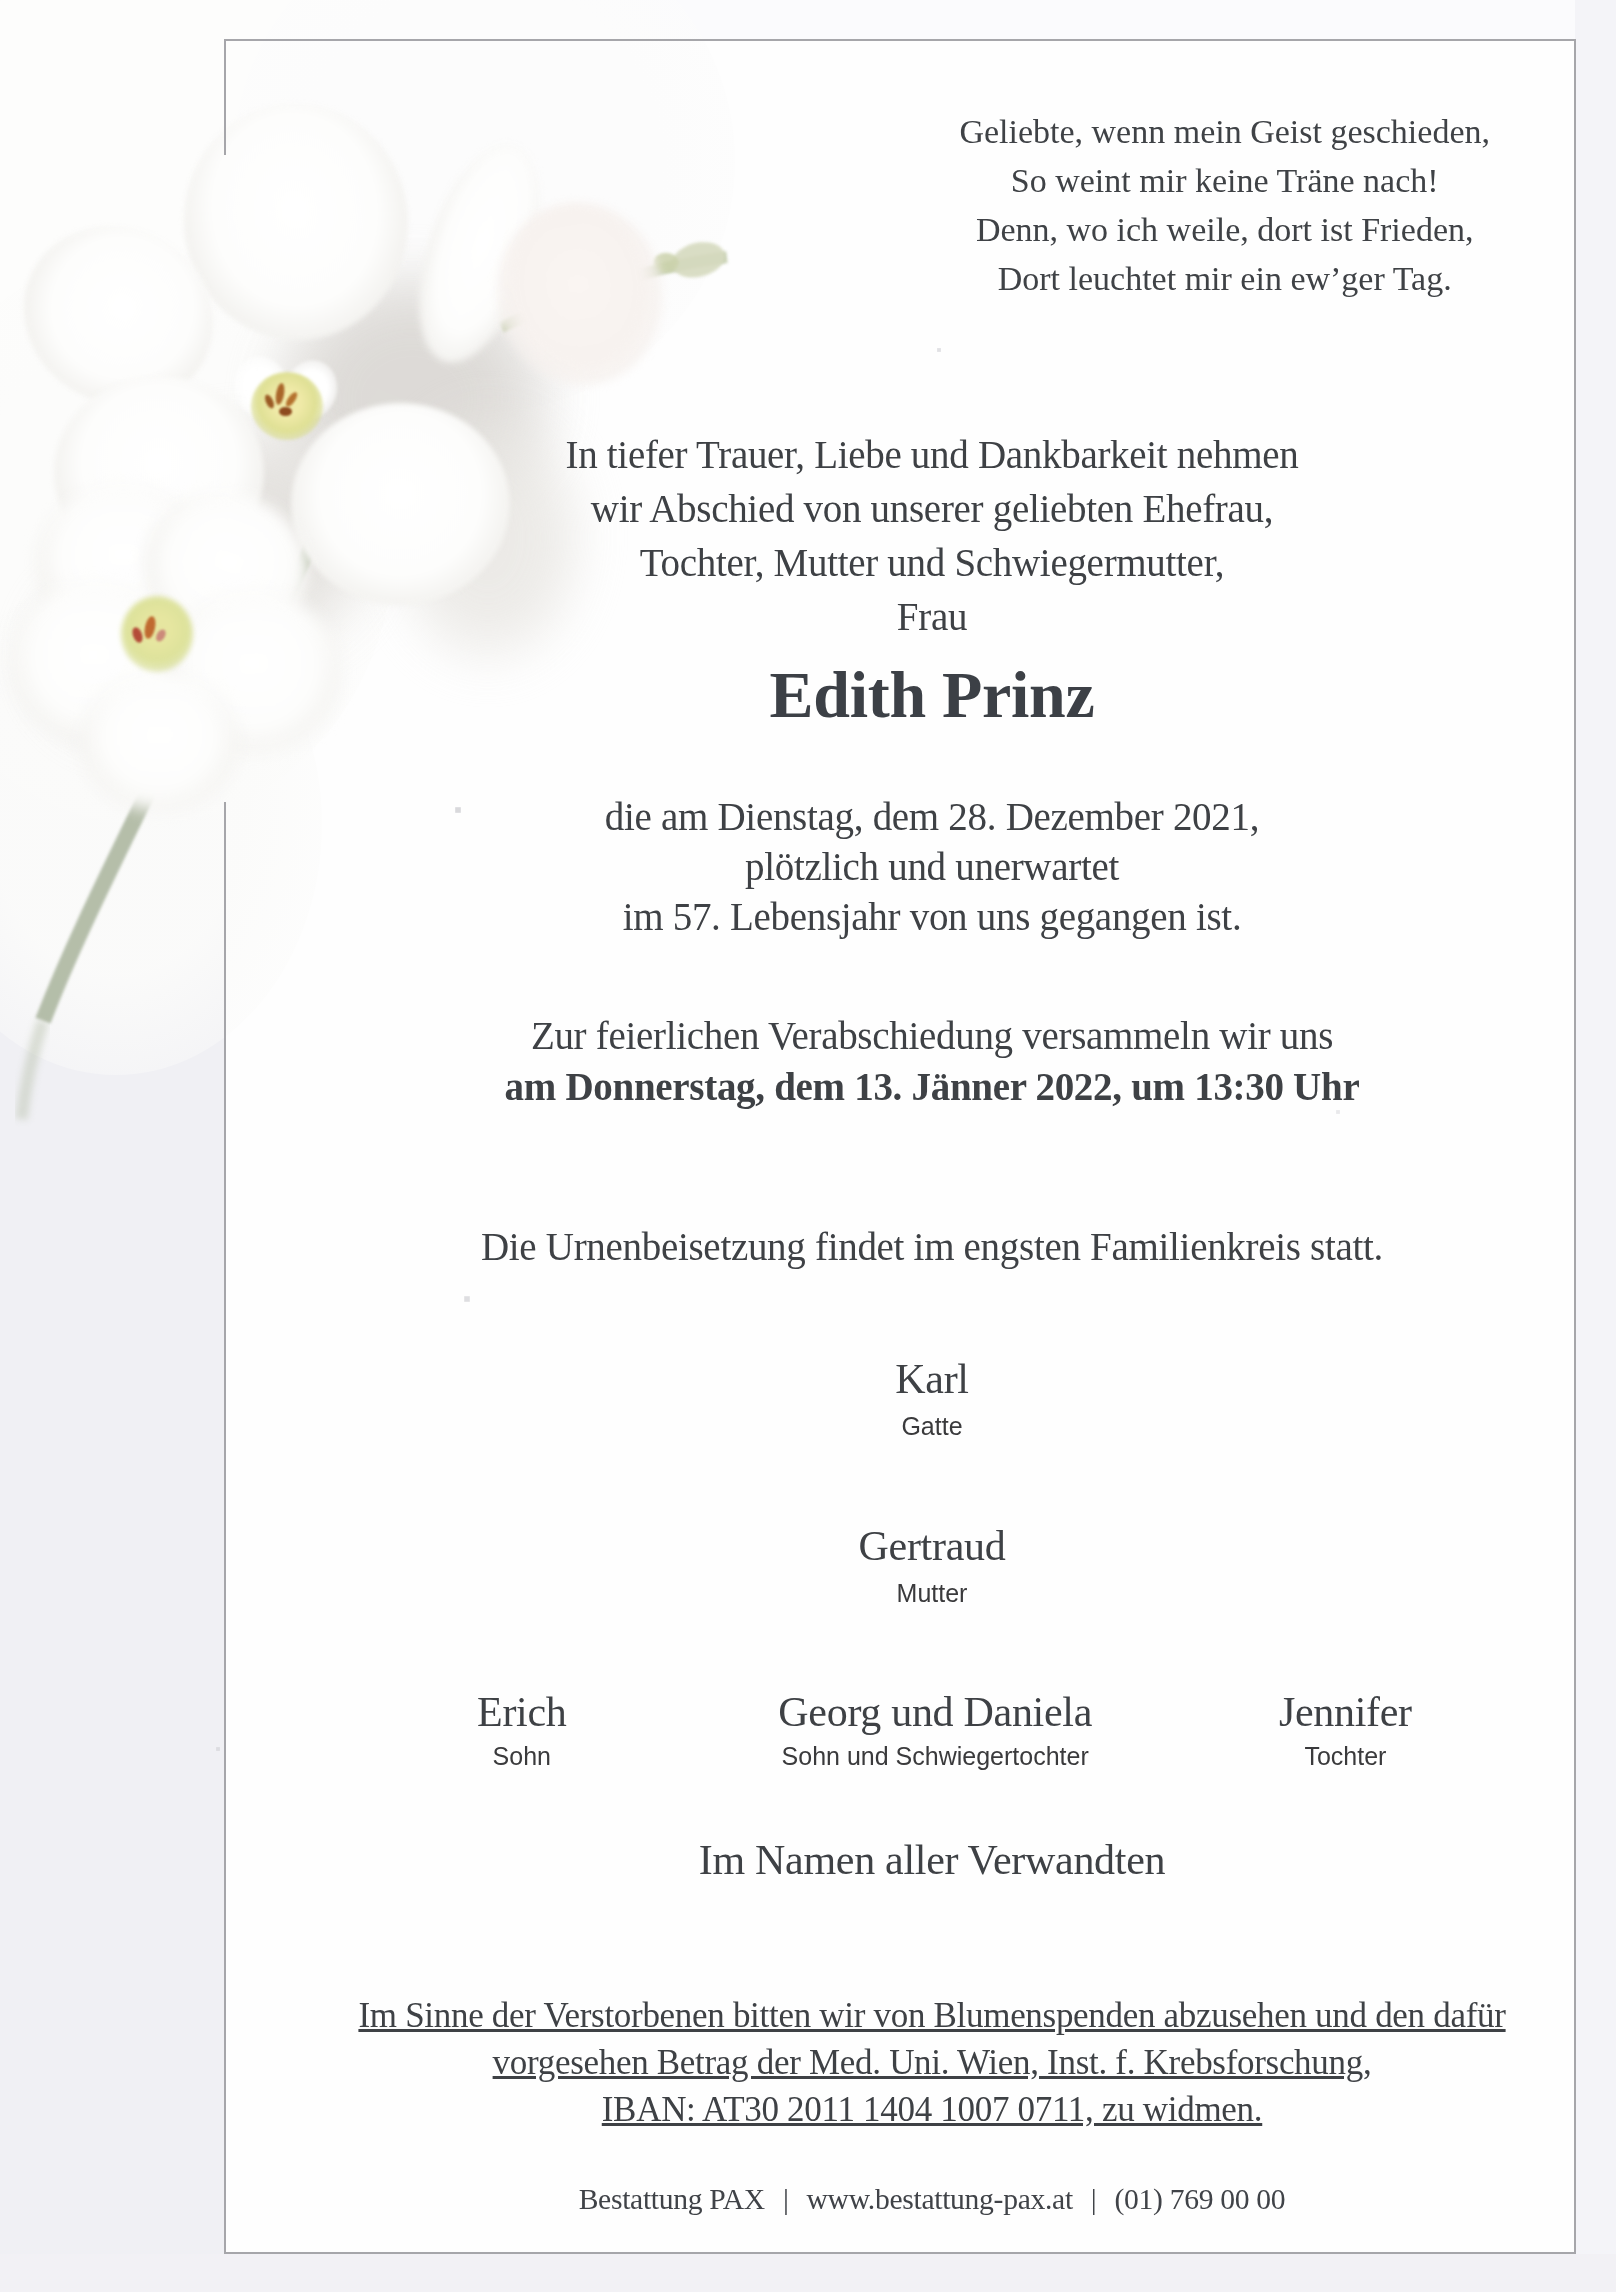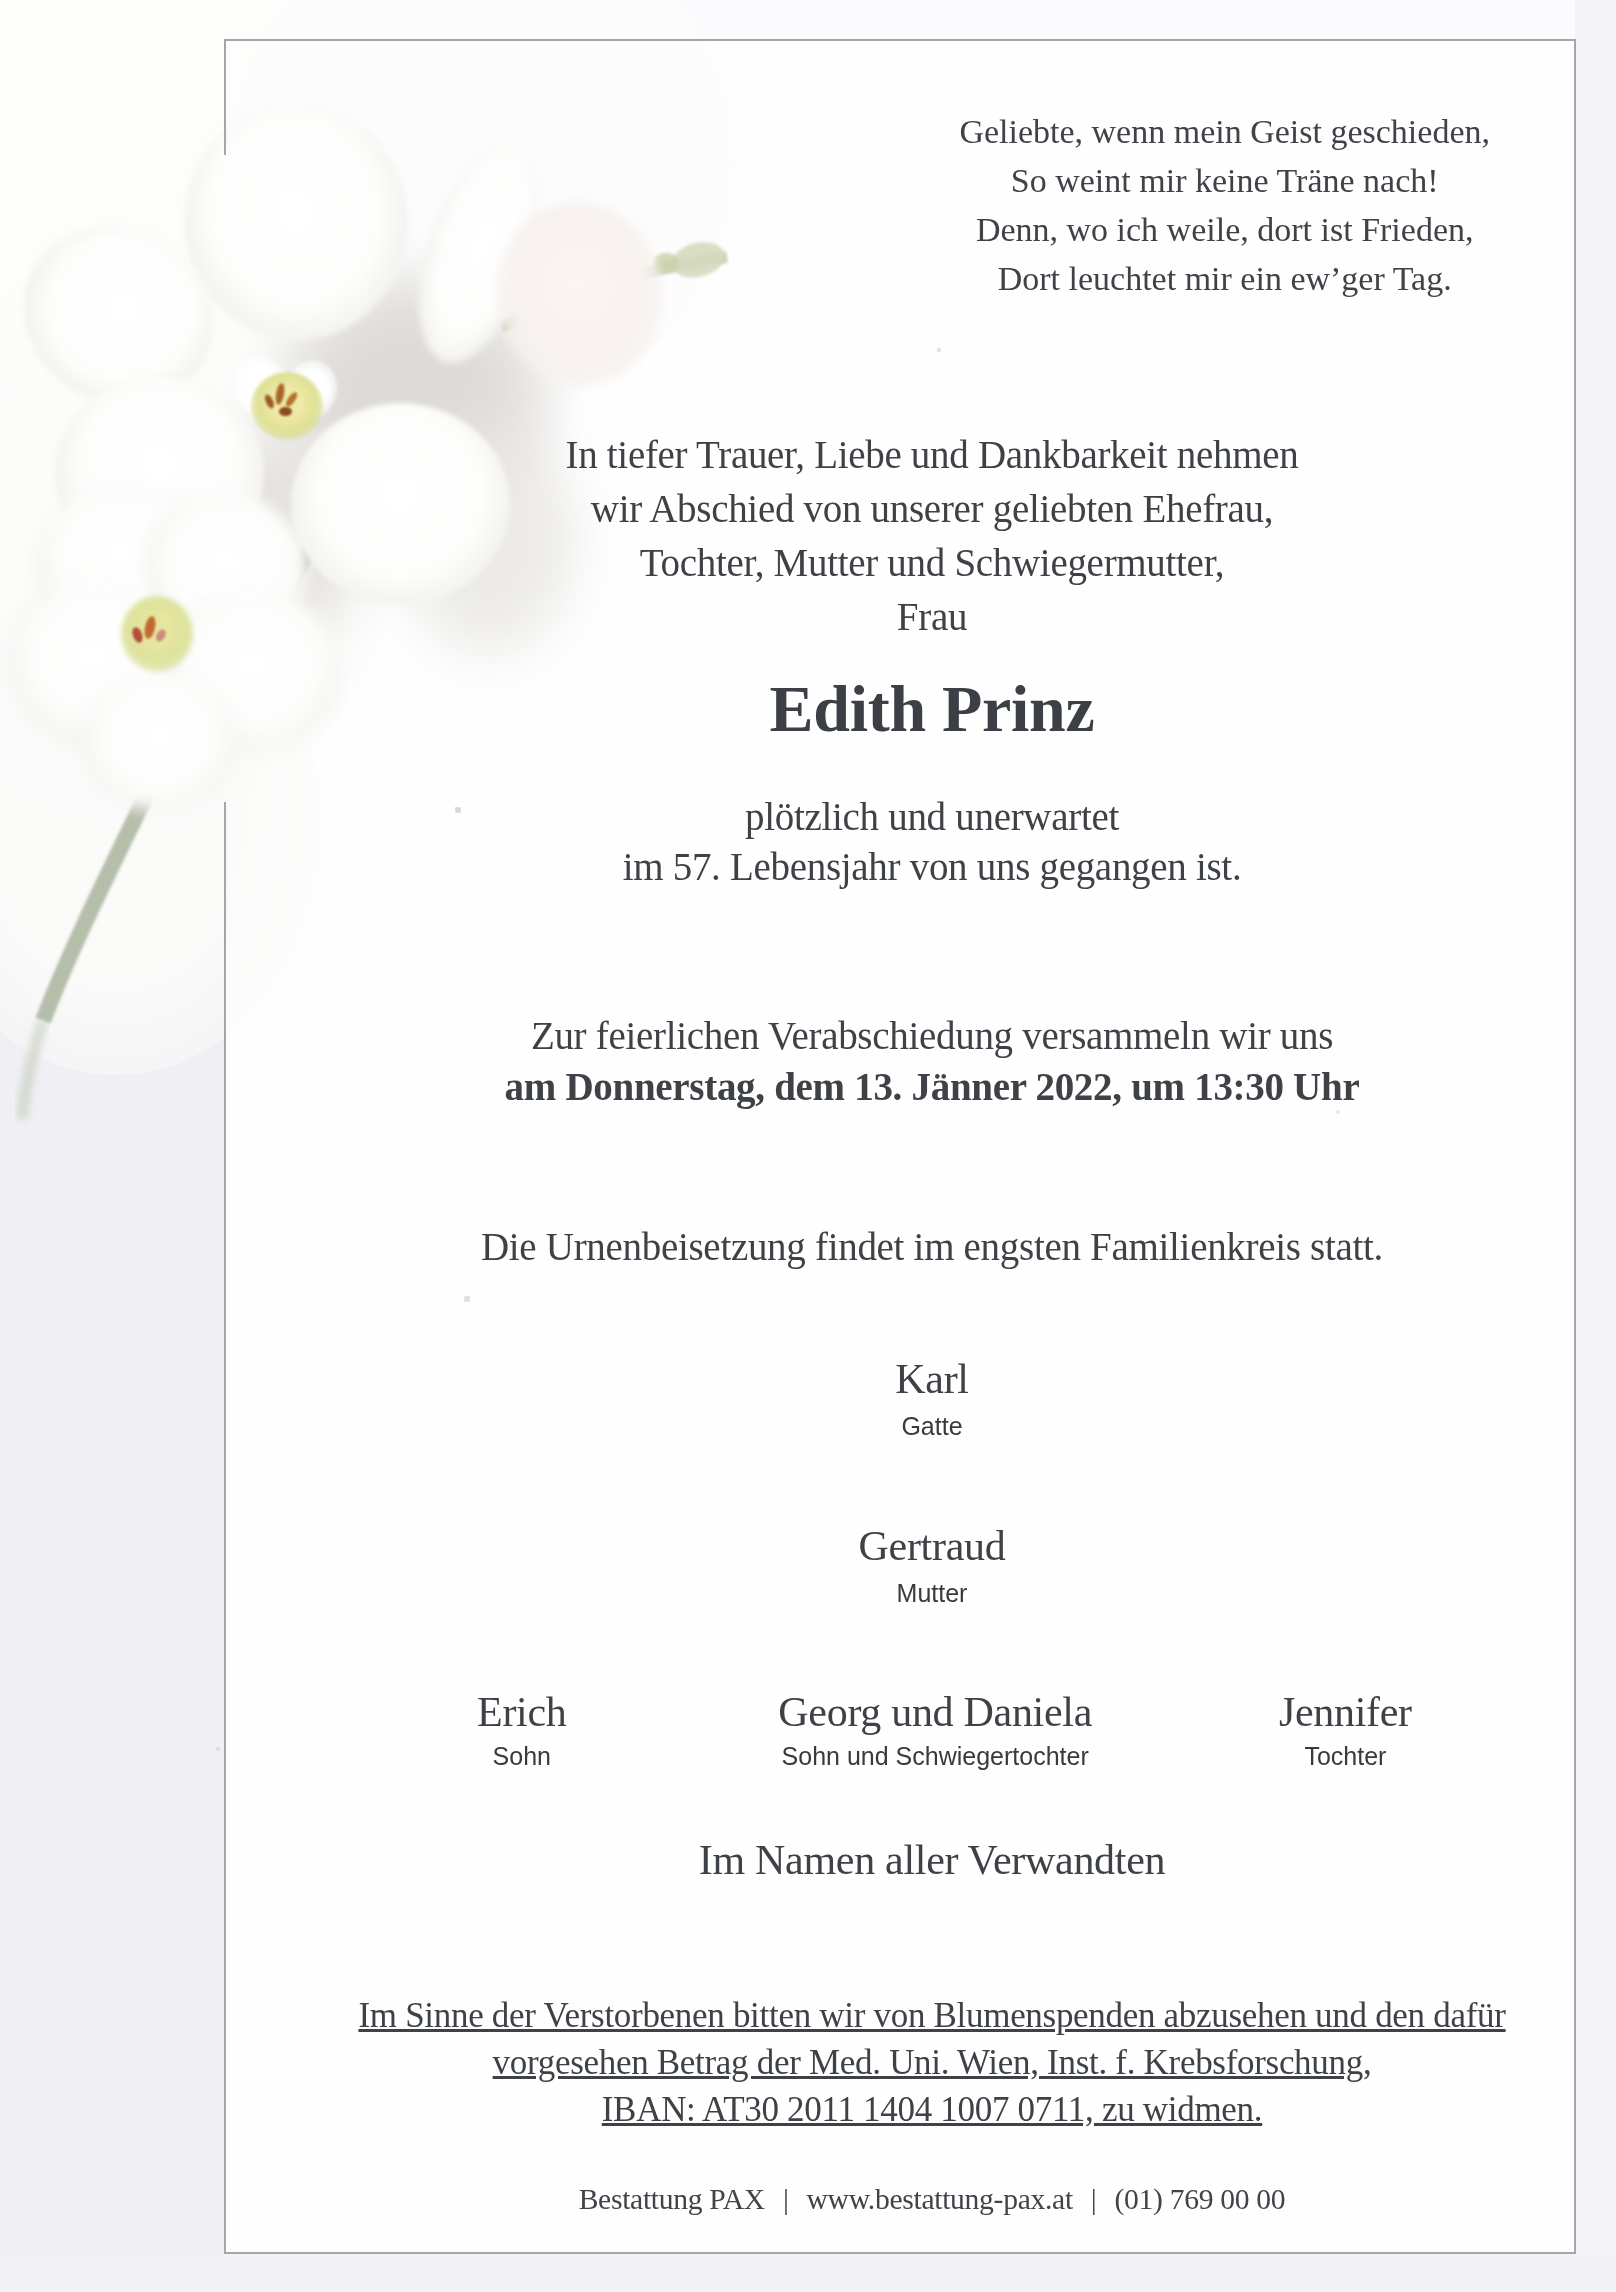--- a/index.html
+++ b/index.html
@@ -65,21 +65,21 @@
   .mkB1{left:145px;top:616px;width:9.9px;height:23px;background:#c06a30;transform:rotate(12deg);filter:blur(1.3px);}
   .mkB2{left:133px;top:627px;width:9px;height:16px;background:#b44b38;transform:rotate(-20deg);filter:blur(1.3px);}
   .mkB3{left:157px;top:629px;width:8px;height:12.5px;background:#cc8a7a;transform:rotate(30deg);filter:blur(1.3px);}
   .stems{position:absolute;left:0;top:0;}
   
   .content{position:absolute;inset:0;z-index:3;}
   .block{position:absolute;left:296px;width:1272px;text-align:center;letter-spacing:-0.3px;}
   .poem{position:absolute;top:107px;right:127px;text-align:center;font-size:34px;line-height:49px;color:#3f4246;}
   .poem div{white-space:nowrap;}
   .intro{top:428px;font-size:39px;line-height:54px;}
-  .deceased{top:664px;font-size:66px;line-height:90px;font-weight:bold;color:#3c4046;}
+  .deceased{top:650px;font-size:66px;line-height:90px;font-weight:bold;color:#3c4046;}
   .death{top:792px;font-size:39px;line-height:50px;}
   .ceremony{top:1010px;font-size:39px;line-height:51px;}
   .ceremony .bold-line{font-weight:bold;text-align:center;}
   .urn{top:1223px;font-size:39px;line-height:48px;}
   .m-name{font-size:42px;line-height:50px;}
   .m-rel{font-family:"Liberation Sans", sans-serif;font-size:25px;line-height:30px;color:#3a3a3c;letter-spacing:0;}
   .mourner1{top:1354px;}
   .mourner1 .m-rel{margin-top:7.2px;}
   .mourner2{top:1521px;}
   .mourner2 .m-rel{margin-top:7.2px;}
@@ -181,20 +181,21 @@
     <div class="block intro">
       <div>In tiefer Trauer, Liebe und Dankbarkeit nehmen</div>
       <div>wir Abschied von unserer geliebten Ehefrau,</div>
       <div>Tochter, Mutter und Schwiegermutter,</div>
       <div>Frau</div>
     </div>
 
     <div class="block deceased">Edith Prinz</div>
 
     <div class="block death">
+      <div>die am Dienstag, dem 28. Dezember 2021,</div>
       <div>plötzlich und unerwartet</div>
       <div>im 57. Lebensjahr von uns gegangen ist.</div>
     </div>
 
     <div class="block ceremony">
       <div>Zur feierlichen Verabschiedung versammeln wir uns</div>
       <div class="bold-line">am Donnerstag, dem 13. Jänner 2022, um 13:30 Uhr</div>
     </div>
 
     <div class="block urn">Die Urnenbeisetzung findet im engsten Familienkreis statt.</div>

